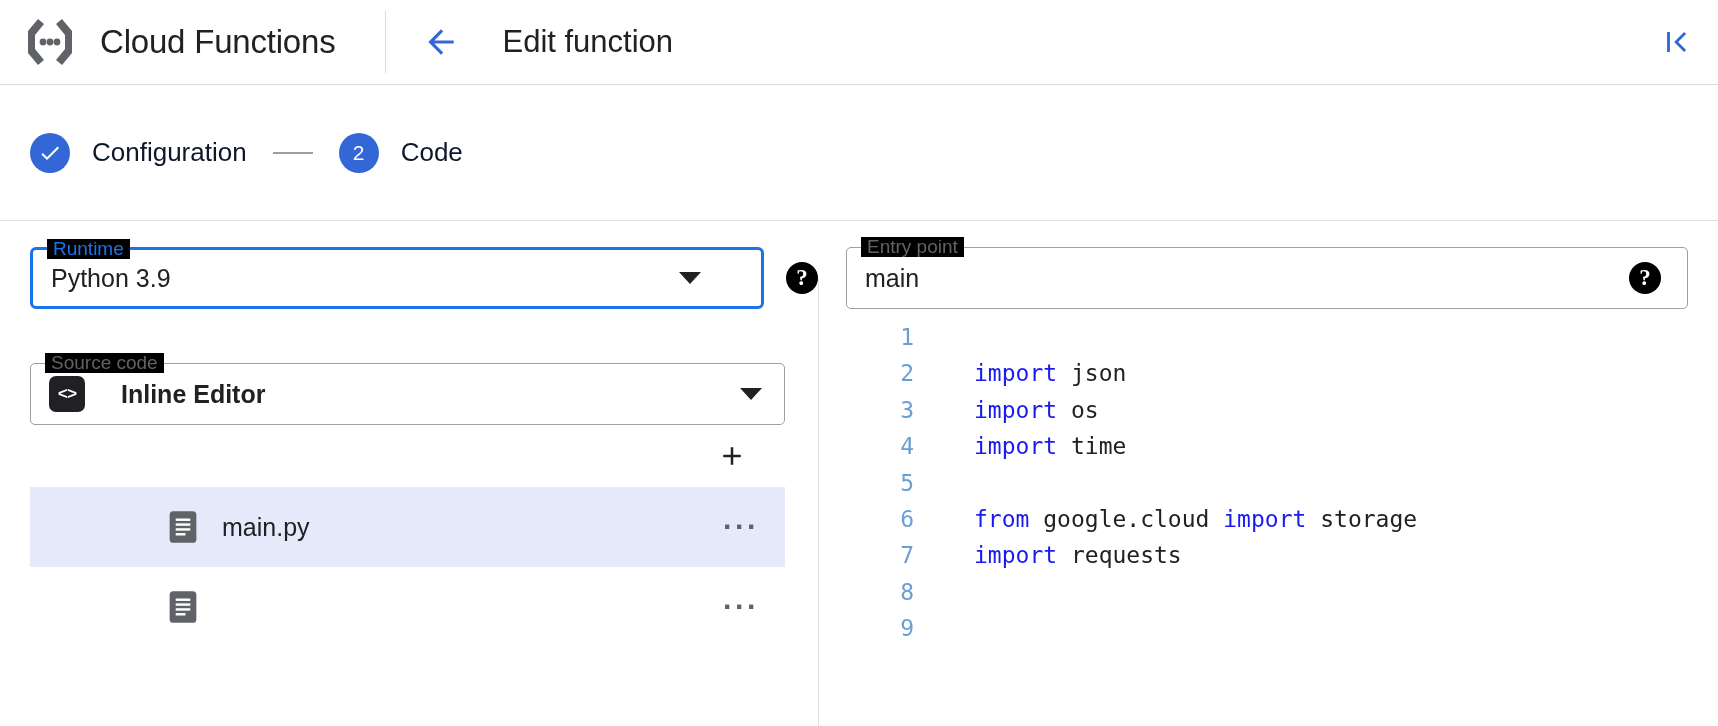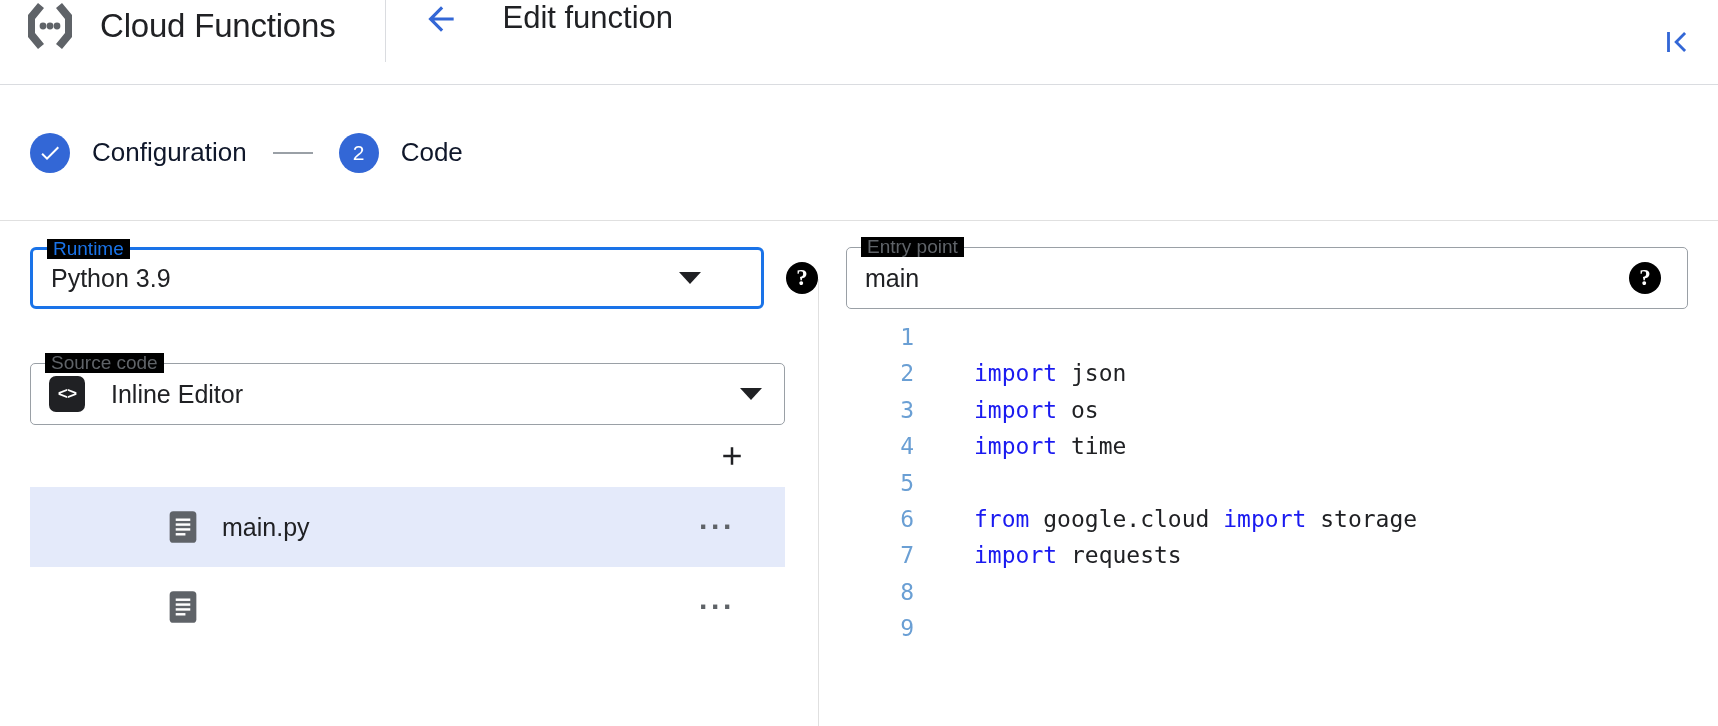--- a/index.html
+++ b/index.html
@@ -10,21 +10,21 @@
     color: #202124;
     overflow: hidden;
   }
   .page { position: relative; width: 1718px; height: 726px; background:#fff; }
 
   
   .header {
     position: relative;
     height: 85px;
     display: flex;
-    align-items: flex-start;
+    align-items: center;
     border-bottom: 1px solid #dadce0;
     padding-left: 22px;
   }
   .brand { display:flex; align-items:center; gap:22px; }
   .cf-logo { width: 56px; height: 52px; display:block; }
   .brand-title { font-size: 33px; font-weight: 400; color: #202124; letter-spacing: -0.2px; }
 
   .vdivider { width:1px; height:62px; background:#dadce0; margin:0 36px 0 50px; }
 
   .back-arrow { width:38px; height:38px; display:block; cursor:pointer; }
@@ -112,36 +112,36 @@
   
   .source-field { width: 755px; margin-top: 54px; }
   .code-badge {
     width: 36px; height: 36px; border-radius: 7px;
     background:#202124; color:#fff;
     display:flex; align-items:center; justify-content:center;
     font-size: 17px; font-weight:700; letter-spacing:-1px;
     margin-left: 18px; flex:0 0 auto;
     font-family:"Liberation Mono", monospace;
   }
-  .source-field .field-value { padding-left: 26px; }
+  .source-field .field-value { padding-left: 36px; font-weight: bold; }
   .source-field .caret { right: 22px; }
 
   
   .addfile-row {
     width: 755px; height: 62px;
     display:flex; align-items:center; justify-content:flex-end;
     padding-right: 38px;
   }
   .plus-icon { width:30px; height:30px; cursor:pointer; }
 
   
   .file-list { width: 755px; }
   .file-row {
     height: 80px; display:flex; align-items:center;
-    padding-left: 138px; padding-right: 50px;
+    padding-left: 138px; padding-right: 26px;
     cursor: pointer;
   }
   .file-row.selected { background:#e4eafa; }
   .file-doc-icon { width: 30px; height: 34px; flex:0 0 auto; }
   .file-name { font-size: 25px; color:#202124; margin-left: 24px; }
   .file-more {
     margin-left:auto; color:#5f6368; font-size: 30px;
     letter-spacing: 2px; line-height: 12px; cursor:pointer;
     font-weight: 700;
   }

